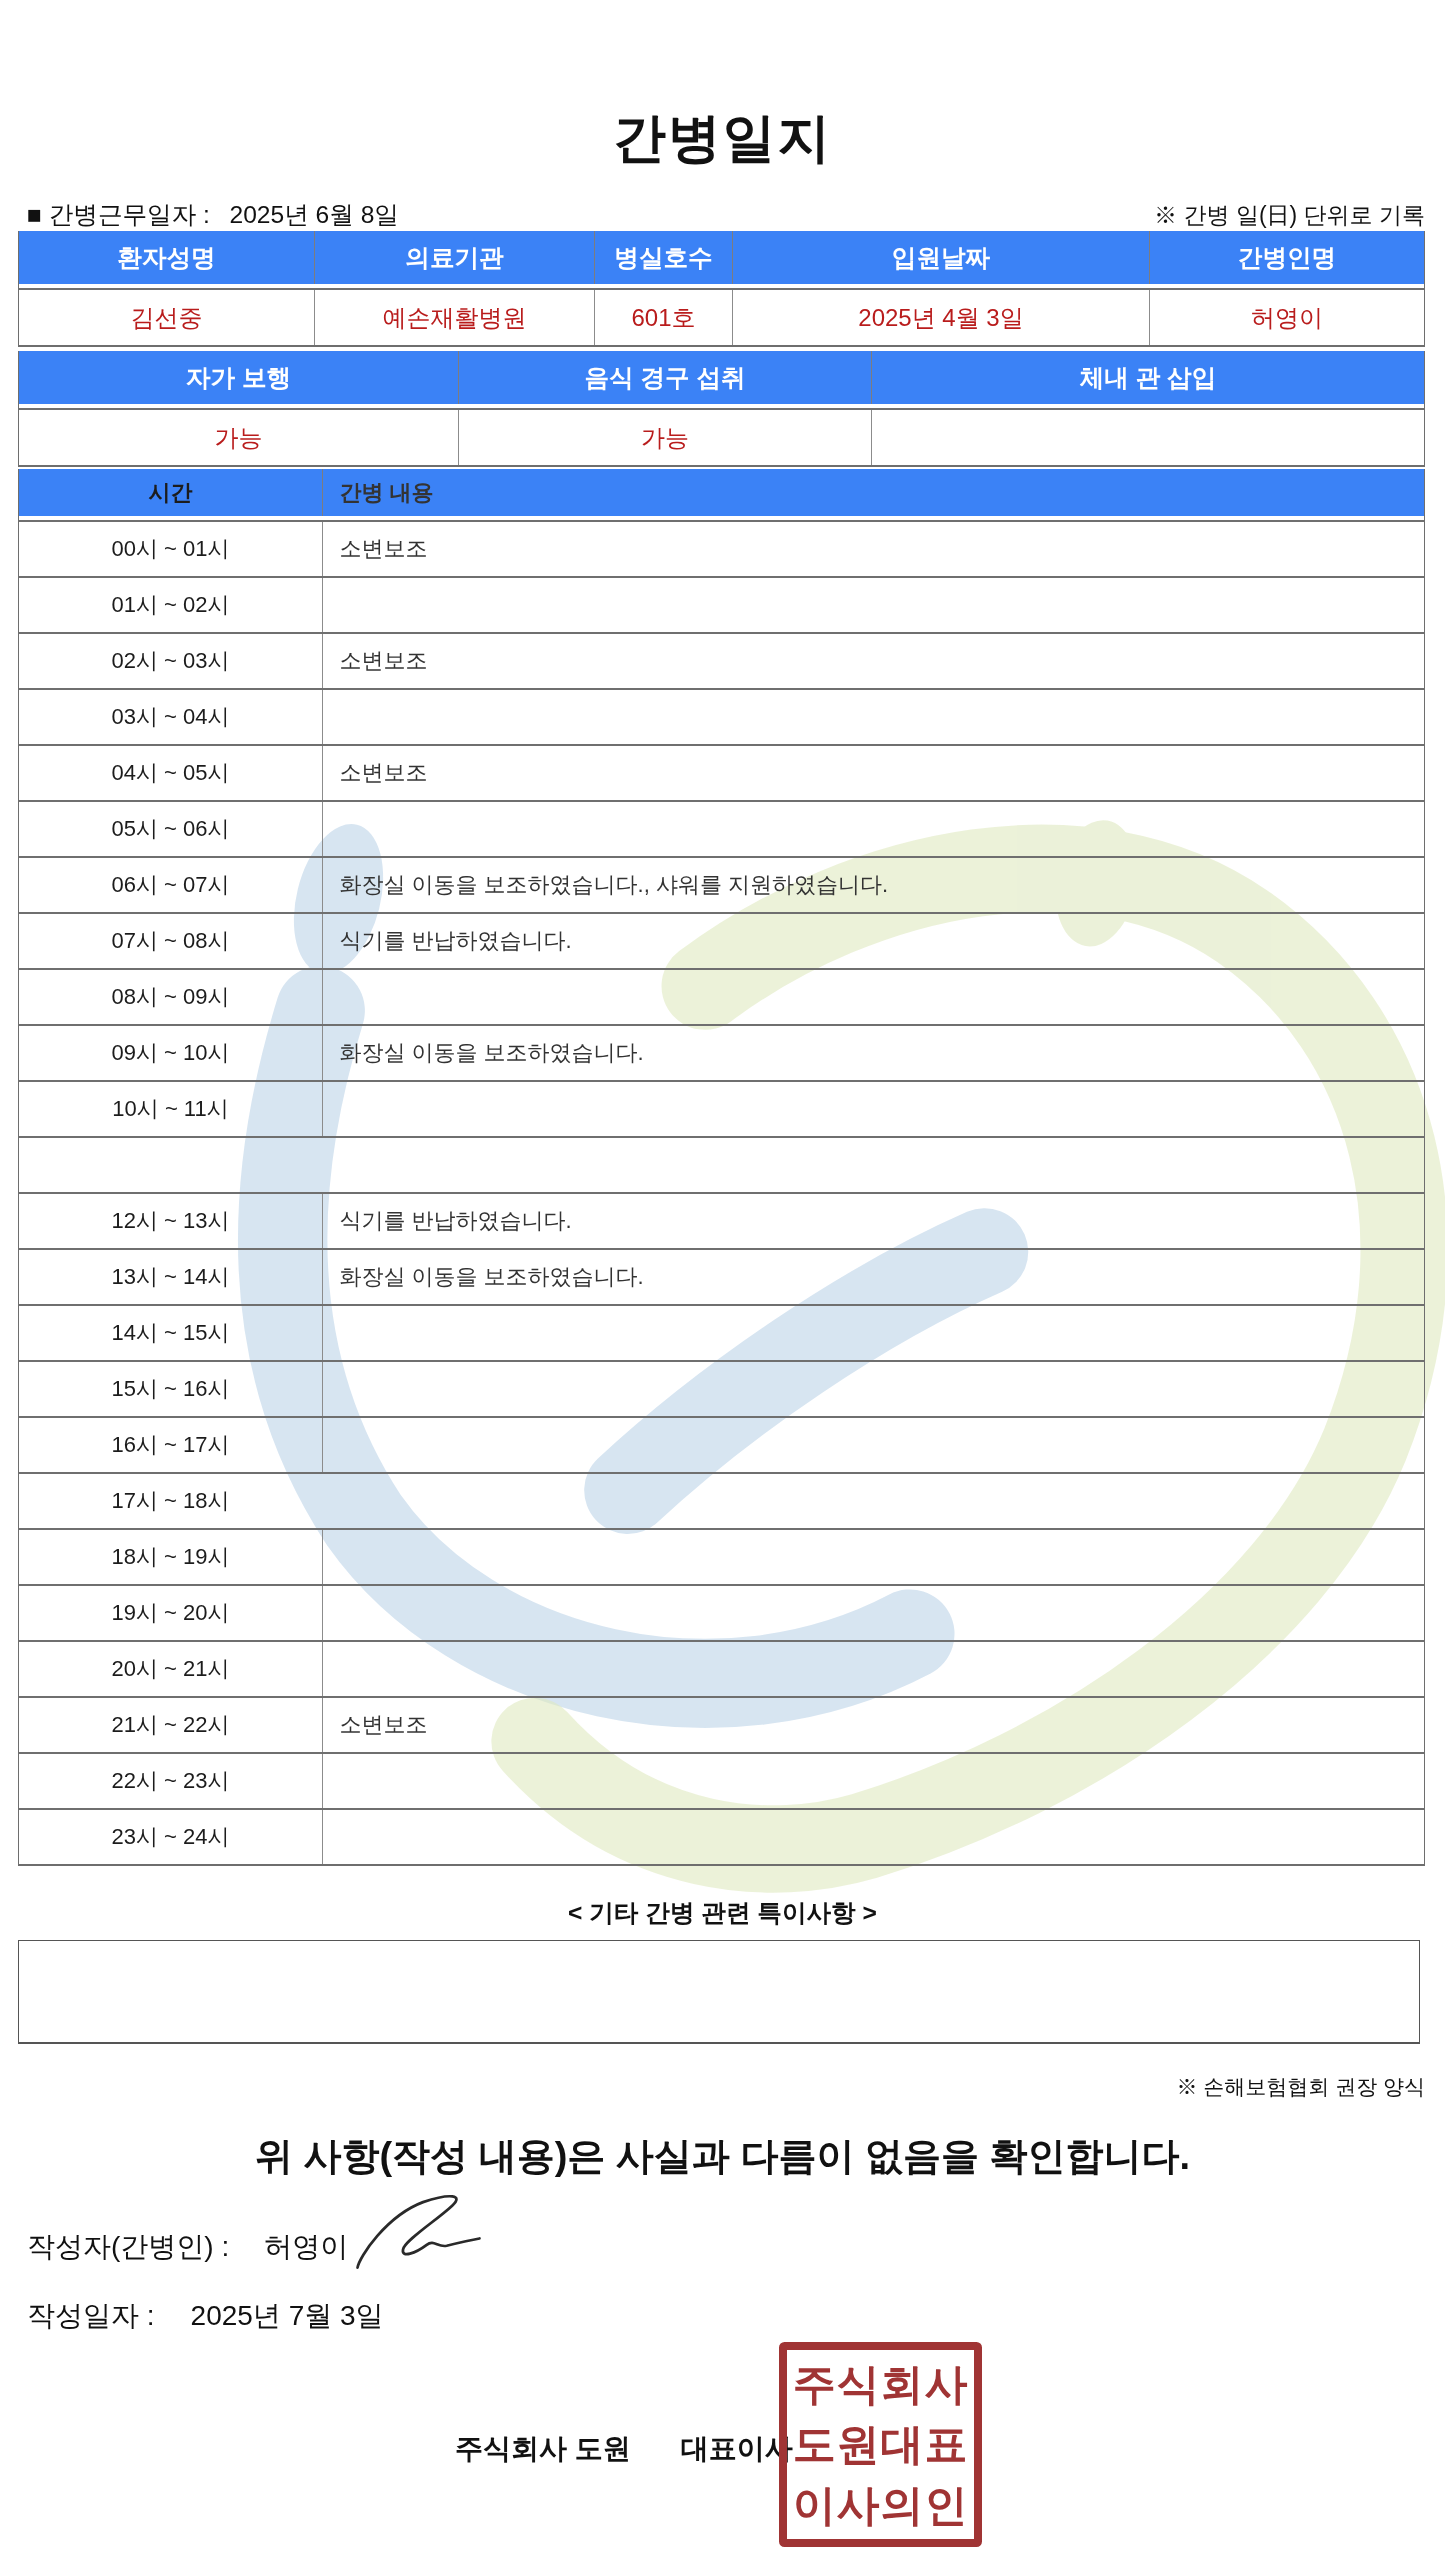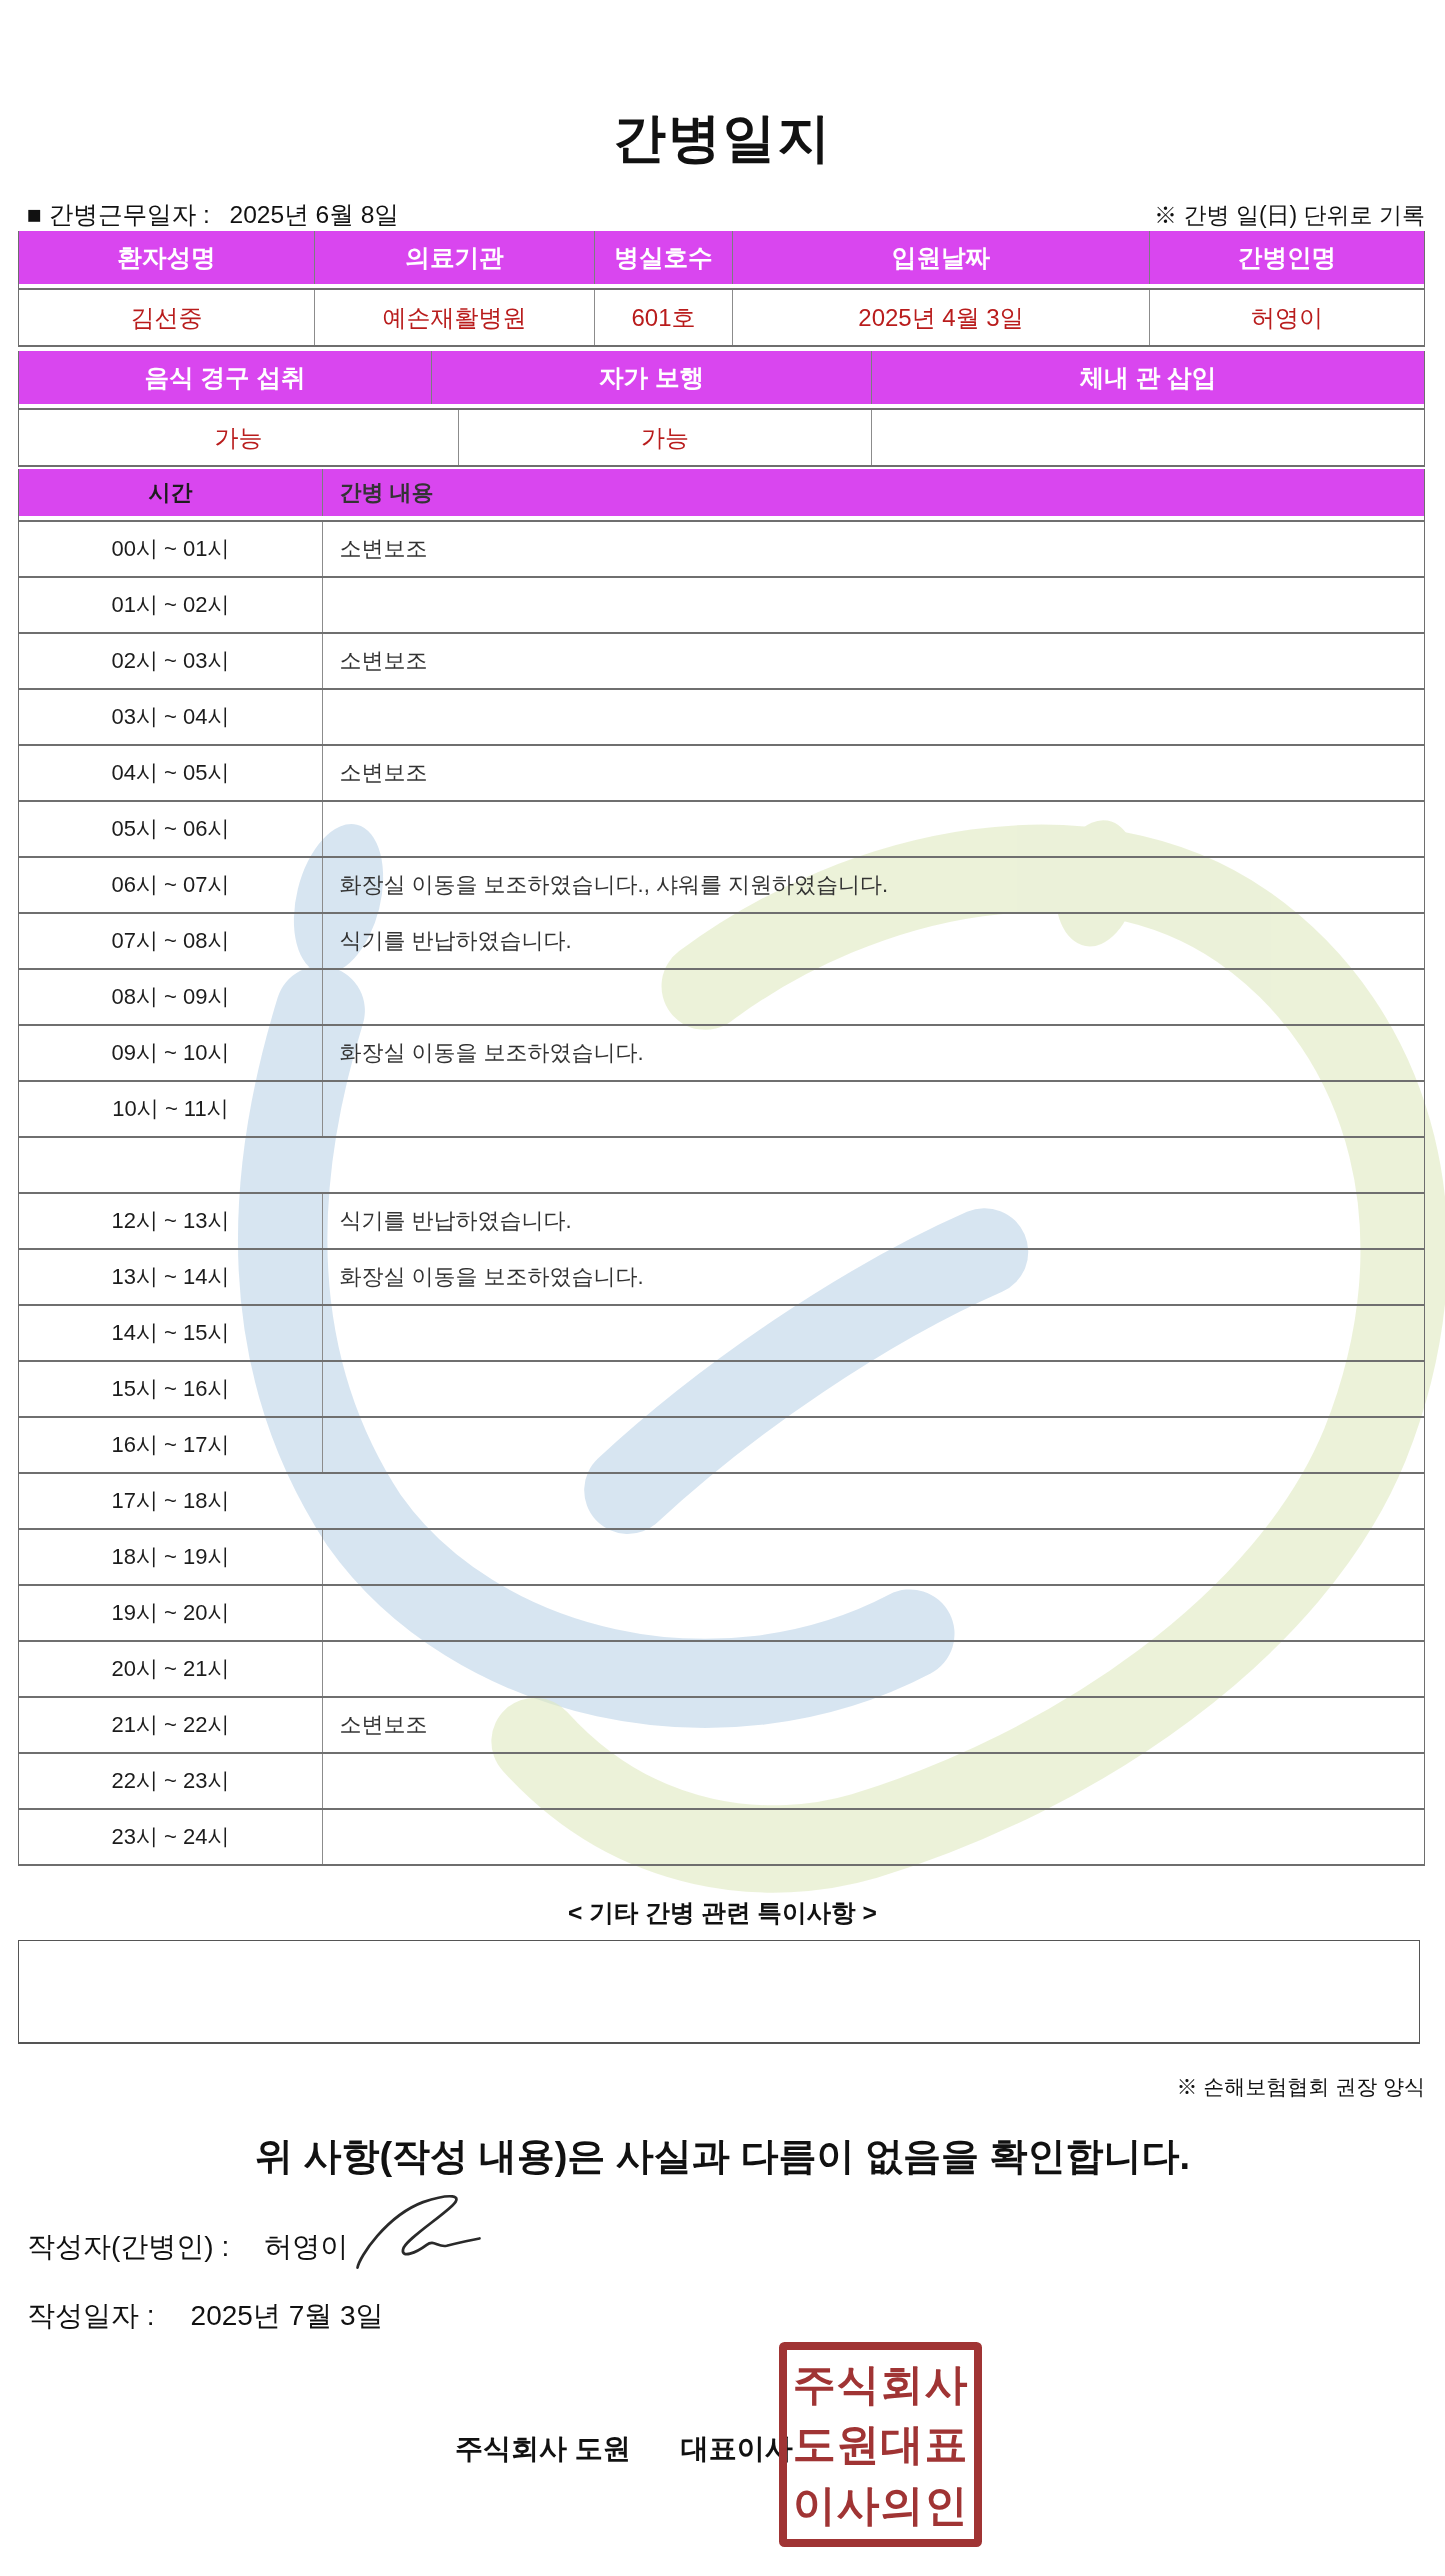--- a/index.html
+++ b/index.html
@@ -14,21 +14,21 @@
 
   .meta { position:absolute; z-index:1; left:27px; right:20px; top:175px;
           display:flex; justify-content:space-between; align-items:flex-end; }
   .meta-left  { font-size:24.6px; color:#111; }
   .meta-left .val { margin-left:12.7px; }
   .meta-right { font-size:23px; color:#111; }
 
   .tbl { position:absolute; z-index:1; left:18px; width:1405px;
          border-left:1.8px solid #6e6e6e; border-right:1.8px solid #6e6e6e;
          border-bottom:2.7px solid #6e6e6e; background:transparent; }
-  .thead { display:flex; background:#d946ef; color:#ffffff; font-weight:bold;
+  .thead { display:flex; background:#3b82f6; color:#ffffff; font-weight:bold;
            border-bottom:4.6px solid #ffffff; }
   .hcell { display:flex; align-items:center; justify-content:center;
            font-size:24.6px; border-right:1.8px solid #7c7c80; }
   .hcell:last-child { border-right:none; }
   .trow { display:flex; border-top:2.7px solid #6f6f6f; background:transparent; }
   .tcell { display:flex; align-items:center; justify-content:center;
            font-size:24px; color:#b91c1c; border-right:1.8px solid #8c8c8c; }
   .tcell:last-child { border-right:none; }
 
   .t1 { top:208px; } .t1 .thead { height:53px; } .t1 .trow { height:55px; }
@@ -112,22 +112,22 @@
       <div class="tcell c0">김선중</div>
       <div class="tcell c1">예손재활병원</div>
       <div class="tcell c2">601호</div>
       <div class="tcell c3">2025년 4월 3일</div>
       <div class="tcell c4">허영이</div>
     </div>
   </div>
 
   <div class="tbl t2">
     <div class="thead">
+      <div class="hcell c0">자가 보행</div>
       <div class="hcell c1">음식 경구 섭취</div>
-      <div class="hcell c0">자가 보행</div>
       <div class="hcell c2">체내 관 삽입</div>
     </div>
     <div class="trow">
       <div class="tcell c0">가능</div>
       <div class="tcell c1">가능</div>
       <div class="tcell c2"></div>
     </div>
   </div>
 
   <div class="tbl t3">

